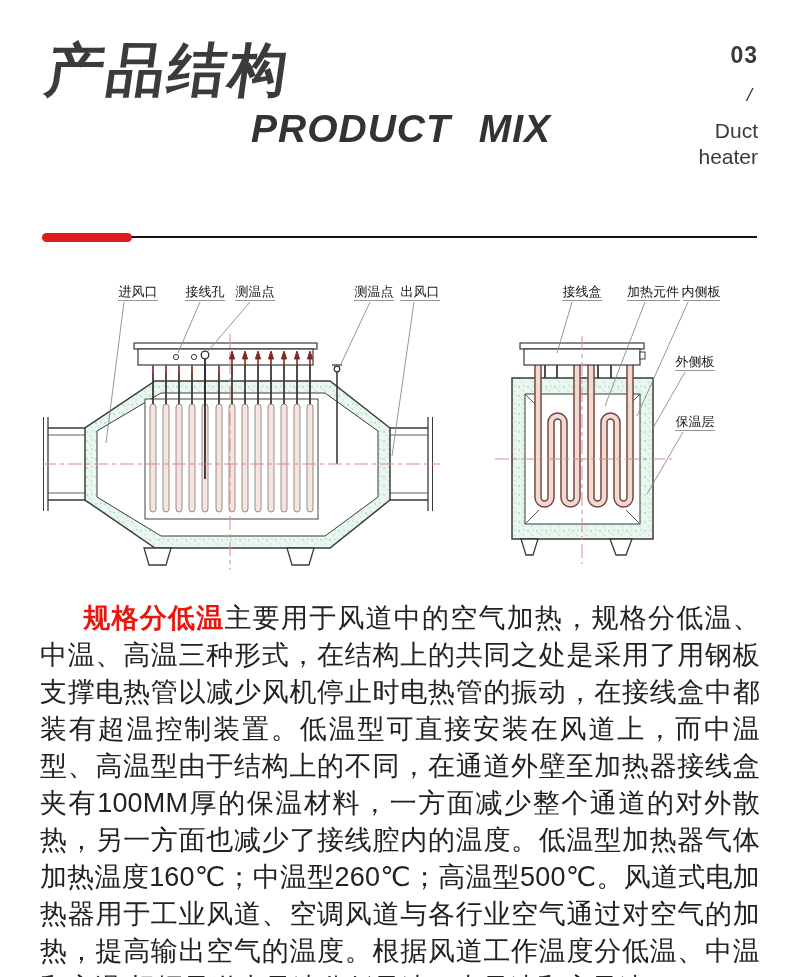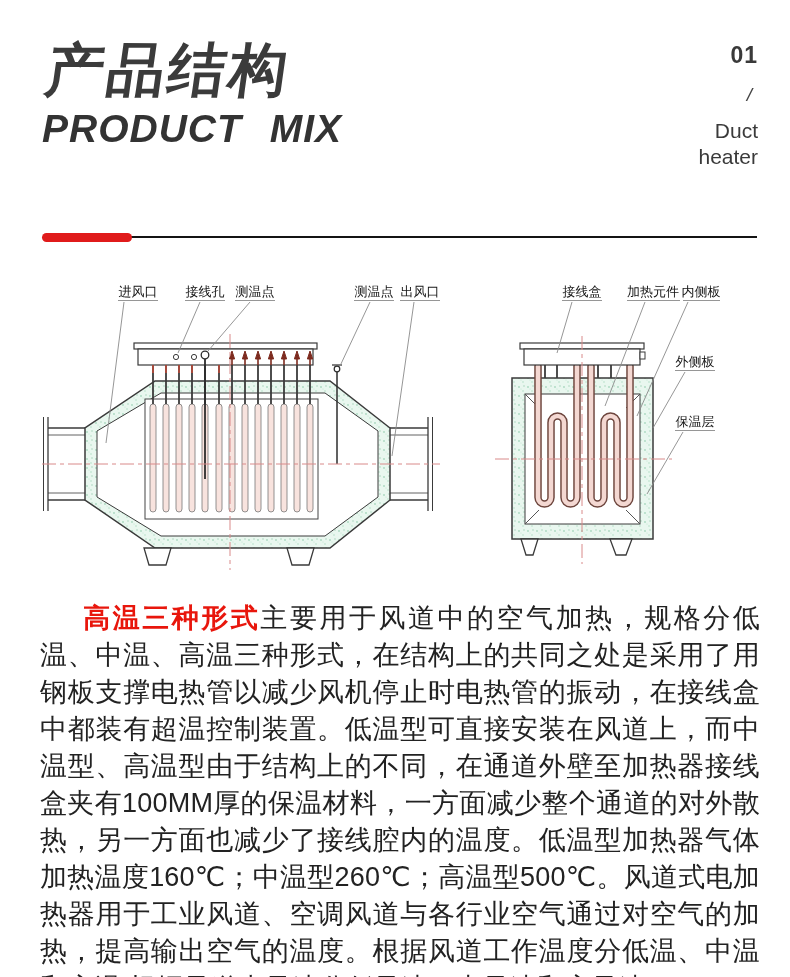--- a/index.html
+++ b/index.html
@@ -3,21 +3,21 @@
 <meta charset="utf-8">
 <style>
   html,body{margin:0;padding:0;background:#fff;}
   .page{position:relative;width:790px;height:977px;background:#ffffff;overflow:hidden;
         font-family:"Liberation Sans","DejaVu Sans",sans-serif;}
   
   .hdr{position:relative;padding:40px 30px 0 42px;height:156px;}
   .title-cn{margin:0;font-size:58px;line-height:1.05;font-weight:900;color:#3b3b3b;
             letter-spacing:3px;transform:skewX(-8deg);transform-origin:left bottom;display:inline-block;}
   .title-en{margin:6px 0 0 0;font-size:39px;font-weight:800;font-style:italic;color:#333;
-            letter-spacing:1px;word-spacing:16px;}
+            letter-spacing:1px;word-spacing:16px;text-align:center;}
   .meta{position:absolute;top:42px;right:32px;text-align:right;color:#3a3a3a;}
   .meta .idx{font-size:23px;font-weight:700;letter-spacing:1px;}
   .meta .slash{font-size:19px;font-style:italic;margin:15px 6px 12px 0;color:#444;}
   .meta .tag{font-size:21px;font-weight:400;line-height:1.25;}
   
   .divider{display:flex;align-items:center;margin:36px 33px 0 42px;height:10px;}
   .pill{width:90px;height:9px;border-radius:5px;background:#e01b1b;flex:0 0 auto;margin-right:-3px;position:relative;z-index:1;}
   .rule{flex:1;height:2px;background:#141414;}
   
   .figure{margin:34px 0 0 40px;width:720px;height:300px;}
@@ -29,21 +29,21 @@
 </style>
 </head>
 <body>
 
 <div class="page">
 
   <div class="hdr">
     <h1 class="title-cn">产品结构</h1>
     <h2 class="title-en">PRODUCT MIX</h2>
     <div class="meta">
-      <div class="idx">01</div>
+      <div class="idx">03</div>
       <div class="slash">/</div>
       <div class="tag">Duct</div>
       <div class="tag">heater</div>
     </div>
   </div>
 
   <div class="divider">
     <span class="pill"></span>
     <span class="rule"></span>
   </div>
@@ -240,15 +240,15 @@
 
         <text x="542" y="20" text-anchor="middle">接线盒</text>
         <text x="613" y="20" text-anchor="middle">加热元件</text>
         <text x="661" y="20" text-anchor="middle">内侧板</text>
         <text x="655" y="90" text-anchor="middle">外侧板</text>
         <text x="655" y="150" text-anchor="middle">保温层</text>
       </g>
     </svg>
   </div>
 
-  <p class="desc"><span class="lead">高温三种形式</span><span>主要用于风道中的空气加热，规格分低温、中温、高温三种形式，在结构上的共同之处是采用了用钢板支撑电热管以减少风机停止时电热管的振动，在接线盒中都装有超温控制装置。低温型可直接安装在风道上，而中温型、高温型由于结构上的不同，在通道外壁至加热器接线盒夹有100MM厚的保温材料，一方面减少整个通道的对外散热，另一方面也减少了接线腔内的温度。低温型加热器气体加热温度160℃；中温型260℃；高温型500℃。风道式电加热器用于工业风道、空调风道与各行业空气通过对空气的加热，提高输出空气的温度。根据风道工作温度分低温、中温和高温;根据风道内风速分低风速、中风速和高风速。</span></p>
+  <p class="desc"><span class="lead">规格分低温</span><span>主要用于风道中的空气加热，规格分低温、中温、高温三种形式，在结构上的共同之处是采用了用钢板支撑电热管以减少风机停止时电热管的振动，在接线盒中都装有超温控制装置。低温型可直接安装在风道上，而中温型、高温型由于结构上的不同，在通道外壁至加热器接线盒夹有100MM厚的保温材料，一方面减少整个通道的对外散热，另一方面也减少了接线腔内的温度。低温型加热器气体加热温度160℃；中温型260℃；高温型500℃。风道式电加热器用于工业风道、空调风道与各行业空气通过对空气的加热，提高输出空气的温度。根据风道工作温度分低温、中温和高温;根据风道内风速分低风速、中风速和高风速。</span></p>
 
 </div>
 
 </body></html>

